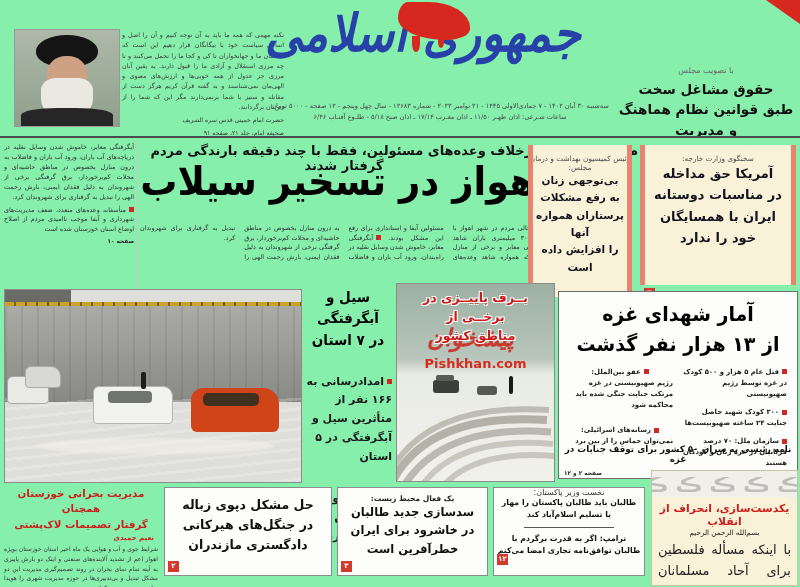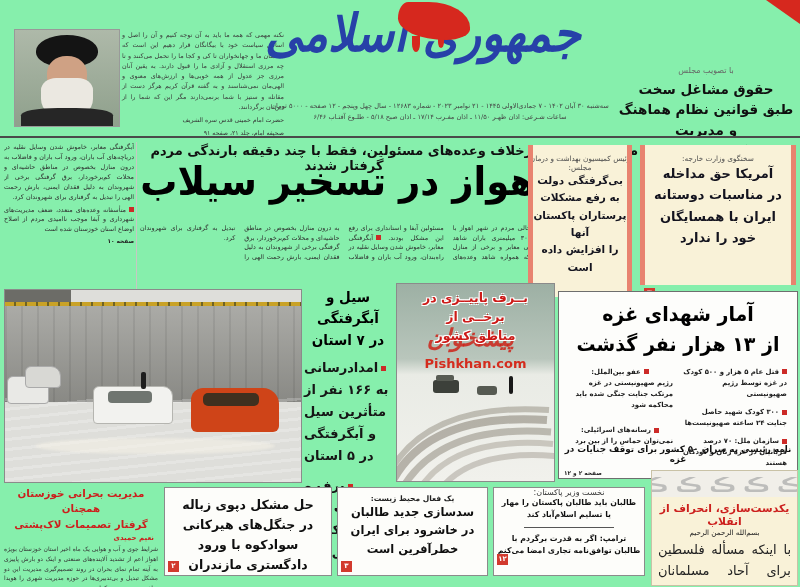--- a/index.html
+++ b/index.html
@@ -126,21 +126,21 @@
   .callig{height:26px;background:#f1efe9;color:#bdbdbb;font-size:19px;font-weight:bold;overflow:hidden;
           white-space:nowrap;letter-spacing:4px;line-height:26px;transform:scaleX(1.1);}
   .callig:before{content:"ڪ ڪ ڪ ڪ ڪ ڪ";}
   .note .t{font-size:10.8px;font-weight:bold;color:#cc1f1d;text-align:center;margin-top:5px;}
   .note .bism{font-size:7.2px;text-align:center;color:#222;}
   .note .b{font-size:13px;line-height:1.65;text-align:justify;color:#222;padding:2px 6px 0 6px;}
 
   
   .fcol{left:304px;top:288px;width:88px;height:192px;text-align:center;}
   .fcol .t{font-size:13.5px;font-weight:bold;color:#000;line-height:1.5;transform:scaleY(1.05);}
-  .fcol .bl{font-size:13px;font-weight:bold;color:#161616;line-height:1.7;margin-top:8px;text-align:left;}
+  .fcol .bl{font-size:11px;font-weight:bold;color:#161616;line-height:1.7;margin-top:24px;text-align:right;}
 </style>
 </head>
 <body>
 
 <div class="page">
 
   <div class="abs photo">
     <div class="turban"></div>
     <div class="face"></div>
     <div class="beard"></div>
@@ -190,23 +190,23 @@
     <div class="pref">صفحه ۱۰</div>
   </div>
 
   <div class="abs vrule" style="left:136px;top:142px;height:148px;"></div>
 
   <div class="abs cream nurse">
     <div class="bar r"></div>
     <div class="bar l"></div>
     <div class="head">رئیس کمیسیون بهداشت و درمان مجلس:</div>
     <div class="t" style="font-size:10.5px;">
-      <div>بی‌گرفتگی دولت</div>
+      <div>بی‌توجهی زنان</div>
       <div>به رفع مشکلات</div>
-      <div>پرستاران پاکستان آنها</div>
+      <div>پرستاران همواره آنها</div>
       <div>را افزایش داده است</div>
     </div>
     <div class="badge" style="left:4px;bottom:3px;">۱</div>
   </div>
 
   <div class="abs cream usbox">
     <div class="bar r"></div>
     <div class="bar l"></div>
     <div class="head">سخنگوی وزارت خارجه:</div>
     <div class="t">
@@ -301,21 +301,20 @@
       <div>گرفتار تصمیمات لاک‌پشتی</div>
     </div>
     <div class="by">نعیم حمیدی</div>
     <div class="b">شرایط جوی و آب و هوایی یک ماه اخیر استان خوزستان بویژه اهواز اعم از تشدید آلاینده‌های صنعتی و اینک دو بارش پاییزی به آینه تمام نمای بحران در روند تصمیم‌گیری مدیریت این دو مشکل تبدیل و بی‌تدبیری‌ها در حوزه مدیریت شهری را هویدا ساخت. بدون تردید تکرار</div>
   </div>
 
   <div class="abs wbox waste">
     <div class="t">
       <div>حل مشکل دپوی زباله</div>
       <div>در جنگل‌های هیرکانی</div>
-      <div>سوادکوه با ورود</div>
       <div>دادگستری مازندران</div>
     </div>
     <div class="badge" style="left:3px;bottom:3px;">۲</div>
   </div>
 
   <div class="abs wbox dam">
     <div class="head">یک فعال محیط زیست:</div>
     <div class="t">
       <div>سدسازی جدید طالبان</div>
       <div>در خاشرود برای ایران</div>

